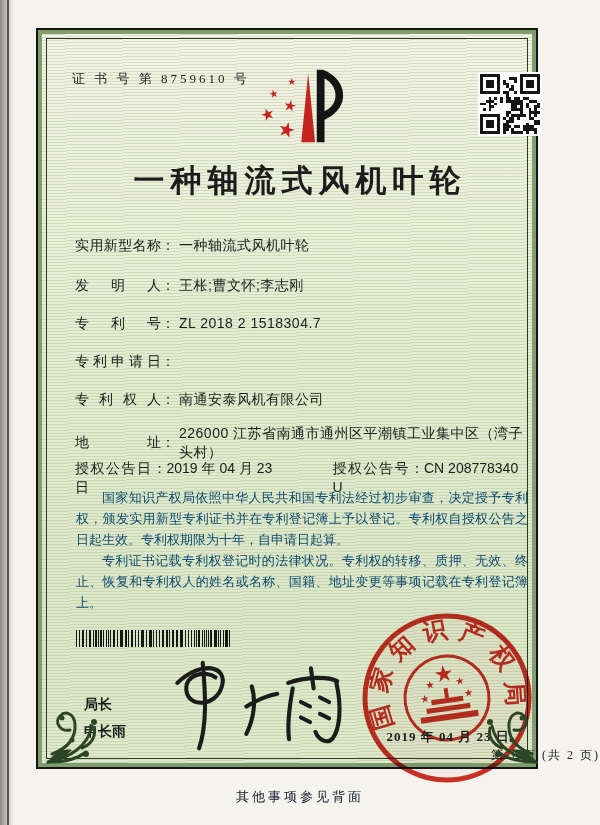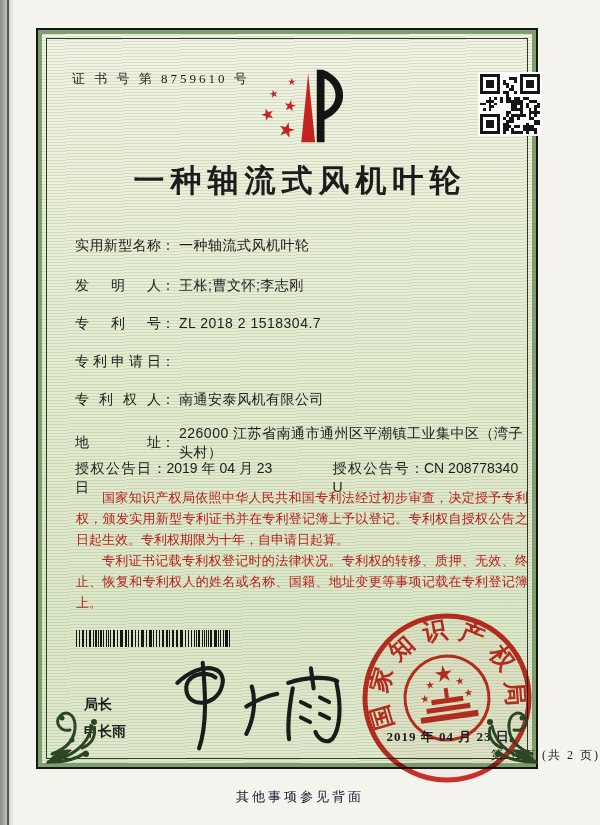--- a/index.html
+++ b/index.html
@@ -25,21 +25,21 @@
   .frow{position:absolute;left:75px;width:450px;display:flex;align-items:center;
         font-family:"Liberation Sans",sans-serif;font-size:14px;font-weight:400;line-height:1.35;}
   .flabel{display:inline-block;width:86px;text-align:justify;text-align-last:justify;flex:0 0 86px;}
   .fcolon{flex:0 0 auto;margin-right:4px;}
   .fvalue{letter-spacing:.5px;}
   .addr .fvalue{max-width:345px;}
   .grant{display:flex;gap:12px;}
   .grant .g2{margin-left:38px;}
   .glabel{letter-spacing:1.5px;}
   .paras{position:absolute;left:76px;top:487px;width:452px;font-size:13px;line-height:1.62;
-         text-align:justify;color:#b91c1c;}
+         text-align:justify;color:#0c4a6e;}
   .paras p{margin:0;text-indent:2em;}
   .barcode{position:absolute;left:76px;top:630px;}
   .director{position:absolute;left:84px;top:691px;font-family:"Liberation Sans",sans-serif;
             font-size:14px;font-weight:600;line-height:1.9;}
   .sig{position:absolute;left:150px;top:652px;}
   .seal{position:absolute;left:357px;top:608px;width:180px;height:180px;transform:rotate(-8deg);
         mix-blend-mode:multiply;opacity:.94;}
   .seal-date{position:absolute;left:367px;top:728px;width:162px;text-align:center;
              font-size:13px;font-weight:bold;letter-spacing:1px;}
   .page-info{position:absolute;left:0;top:747px;width:600px;text-align:right;font-size:12px;letter-spacing:2px;}

